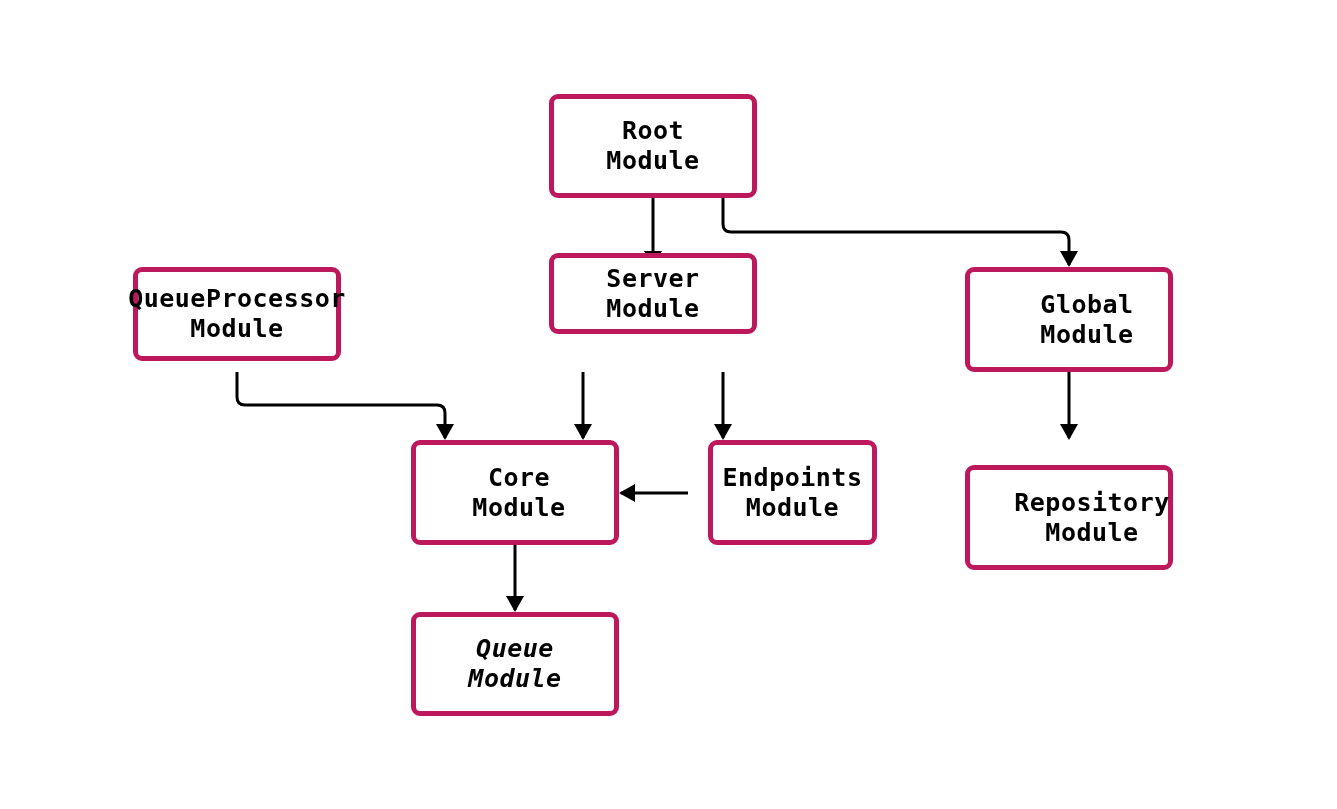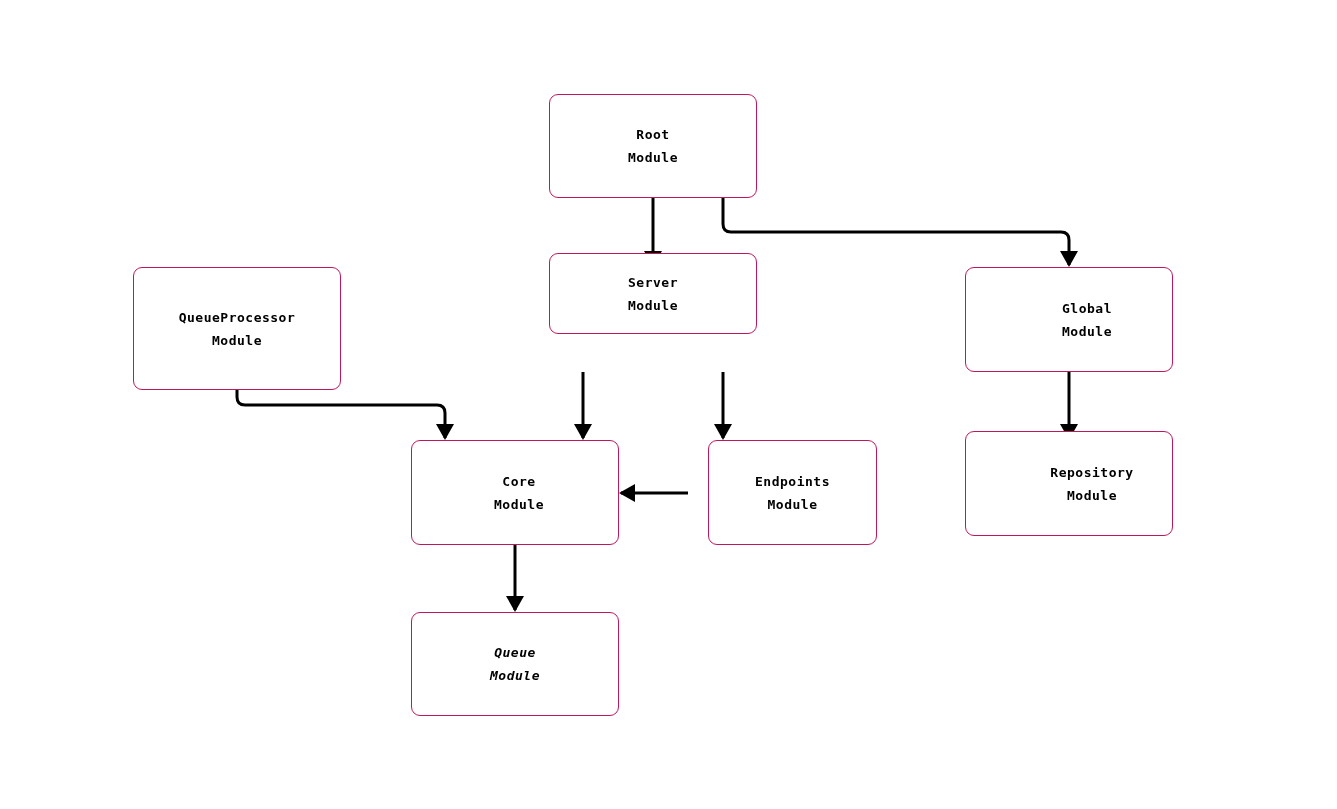--- a/index.html
+++ b/index.html
@@ -23,30 +23,30 @@
     height: 809px;
   }
   .edge {
     stroke: #000000;
     stroke-width: 3;
     fill: none;
   }
   .node {
     position: absolute;
     box-sizing: border-box;
-    border: 1px solid #be185d;
+    border: 5px solid #be185d;
     border-radius: 9px;
     background: #ffffff;
     display: flex;
     align-items: center;
     justify-content: center;
     text-align: center;
     font-weight: bold;
-    font-size: 13px;
-    line-height: 23px;
+    font-size: 25px;
+    line-height: 30px;
     color: #000000;
     white-space: pre-line;
     letter-spacing: 0.5px;
   }
 </style>
 </head>
 <body>
 
 <div class="canvas">
 
@@ -70,34 +70,34 @@
     <path class="edge" d="M 688 493 L 621 493" marker-end="url(#arrowhead)"></path>
 
     <path class="edge" d="M 1069 372 L 1069 438" marker-end="url(#arrowhead)"></path>
 
     <path class="edge" d="M 515 545 L 515 610" marker-end="url(#arrowhead)"></path>
   </svg>
 
   <div class="node" style="left:549px; top:94px; width:208px; height:104px;">Root
 Module</div>
 
-  <div class="node" style="left:133px; top:267px; width:208px; height:123px;">QueueProcessor
+  <div class="node" style="left:133px; top:267px; width:208px; height:94px;">QueueProcessor
 Module</div>
 
   <div class="node" style="left:549px; top:253px; width:208px; height:81px;">Server
 Module</div>
 
   <div class="node" style="left:965px; top:267px; width:208px; height:105px;padding-left:36px;">Global
 Module</div>
 
   <div class="node" style="left:411px; top:440px; width:208px; height:105px;padding-left:8px;">Core
 Module</div>
 
   <div class="node" style="left:688px; top:440px; width:169px; height:105px;margin-left:20px;">Endpoints
 Module</div>
 
-  <div class="node" style="left:965px; top:431px; width:208px; height:105px;padding-left:46px;">Repository
+  <div class="node" style="left:965px; top:465px; width:208px; height:105px;padding-left:46px;">Repository
 Module</div>
 
   <div class="node" style="left:411px; top:612px; width:208px; height:104px;font-style:italic;">Queue
 Module</div>
 
 </div>
 
 </body></html>

